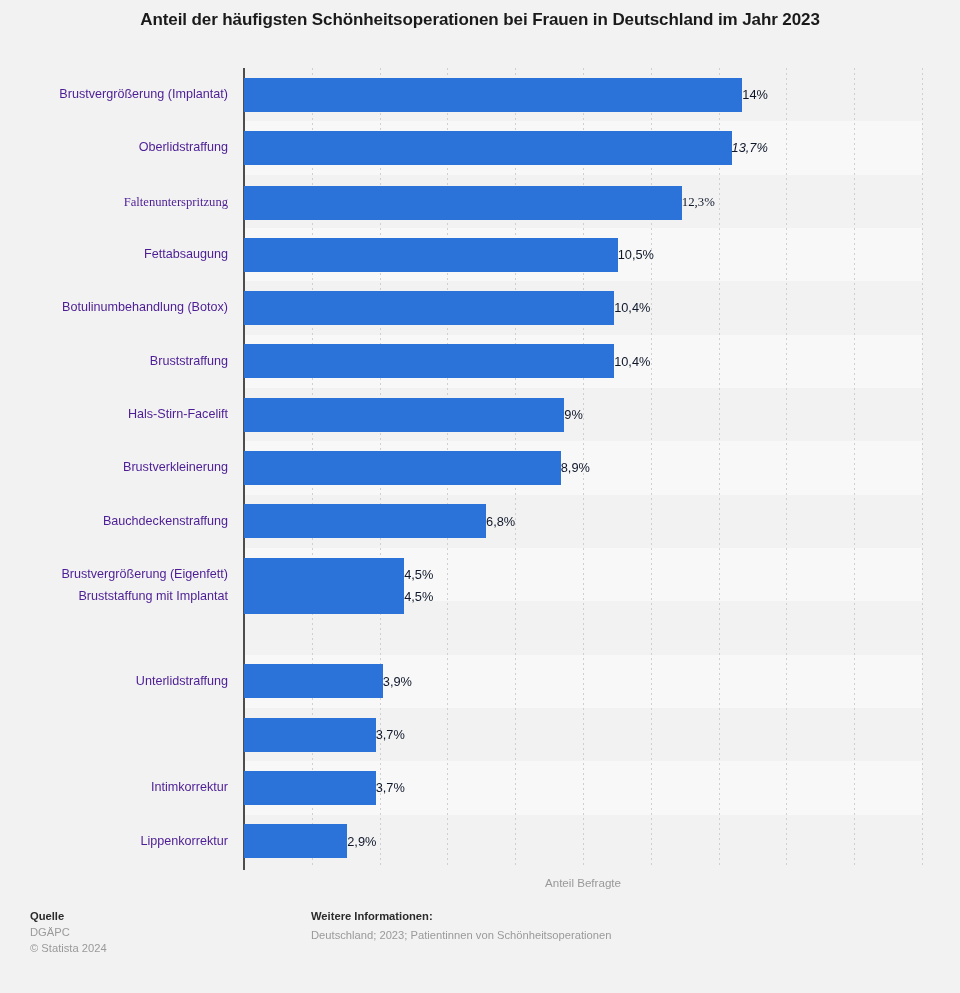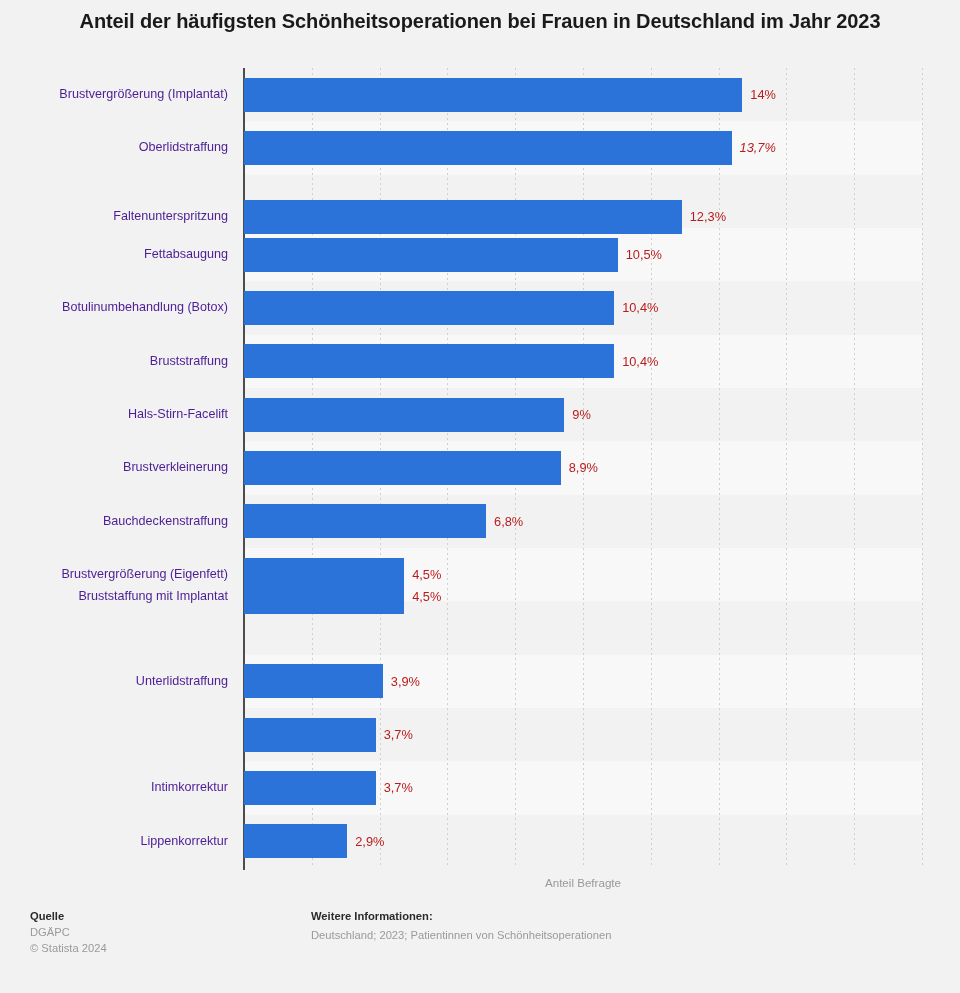--- a/index.html
+++ b/index.html
@@ -16,21 +16,21 @@
     position: relative;
   }
 
   
   #chart-title {
     position: absolute;
     top: 10px;
     left: 0;
     width: 960px;
     text-align: center;
-    font-size: 20px;
+    font-size: 17px;
     font-weight: bold;
     color: #1a1a1a;
     letter-spacing: -0.1px;
   }
 
   
   #plot {
     position: absolute;
     left: 0;
     top: 68px;
@@ -98,23 +98,23 @@
     height: 34px;
     background: #2b73d9;
   }
   .bar-value {
     position: absolute;
     top: 0;
     height: 53.33px;
     display: flex;
     align-items: center;
     font-size: 12.8px;
-    color: #b91c1c;
+    color: #0f172a;
     white-space: nowrap;
-    padding-left: 8px;
+    padding-left: 0;
   }
 
   
   #x-axis-caption {
     position: absolute;
     top: 876px;
     left: 244px;
     width: 678px;
     text-align: center;
     font-size: 11.6px;
@@ -205,21 +205,21 @@
       <div class="bar-row" style="top: 0px;">
         <div class="cat-label">Brustvergrößerung (Implantat)</div>
         <div class="bar" style="width: 498.268px; background: rgb(43, 115, 217);"></div>
         <div class="bar-value" style="left: 742.268px;">14%</div>
       </div>
       <div class="bar-row" style="top: 53.33px;">
         <div class="cat-label">Oberlidstraffung</div>
         <div class="bar" style="width: 487.591px; background: rgb(43, 115, 217);"></div>
         <div class="bar-value" style="left: 731.591px; font-style: italic;">13,7%</div>
       </div>
-      <div class="bar-row" style="top: 122px;">
+      <div class="bar-row" style="top: 108px; font-family: Liberation Serif, serif;">
         <div class="cat-label">Faltenunterspritzung</div>
         <div class="bar" style="width: 437.764px; background: rgb(43, 115, 217);"></div>
         <div class="bar-value" style="left: 681.764px; text-align: center;">12,3%</div>
       </div>
       <div class="bar-row" style="top: 159.99px;">
         <div class="cat-label">Fettabsaugung</div>
         <div class="bar" style="width: 373.701px; background: rgb(43, 115, 217);"></div>
         <div class="bar-value" style="left: 617.701px;">10,5%</div>
       </div>
       <div class="bar-row" style="top: 213.32px;">

